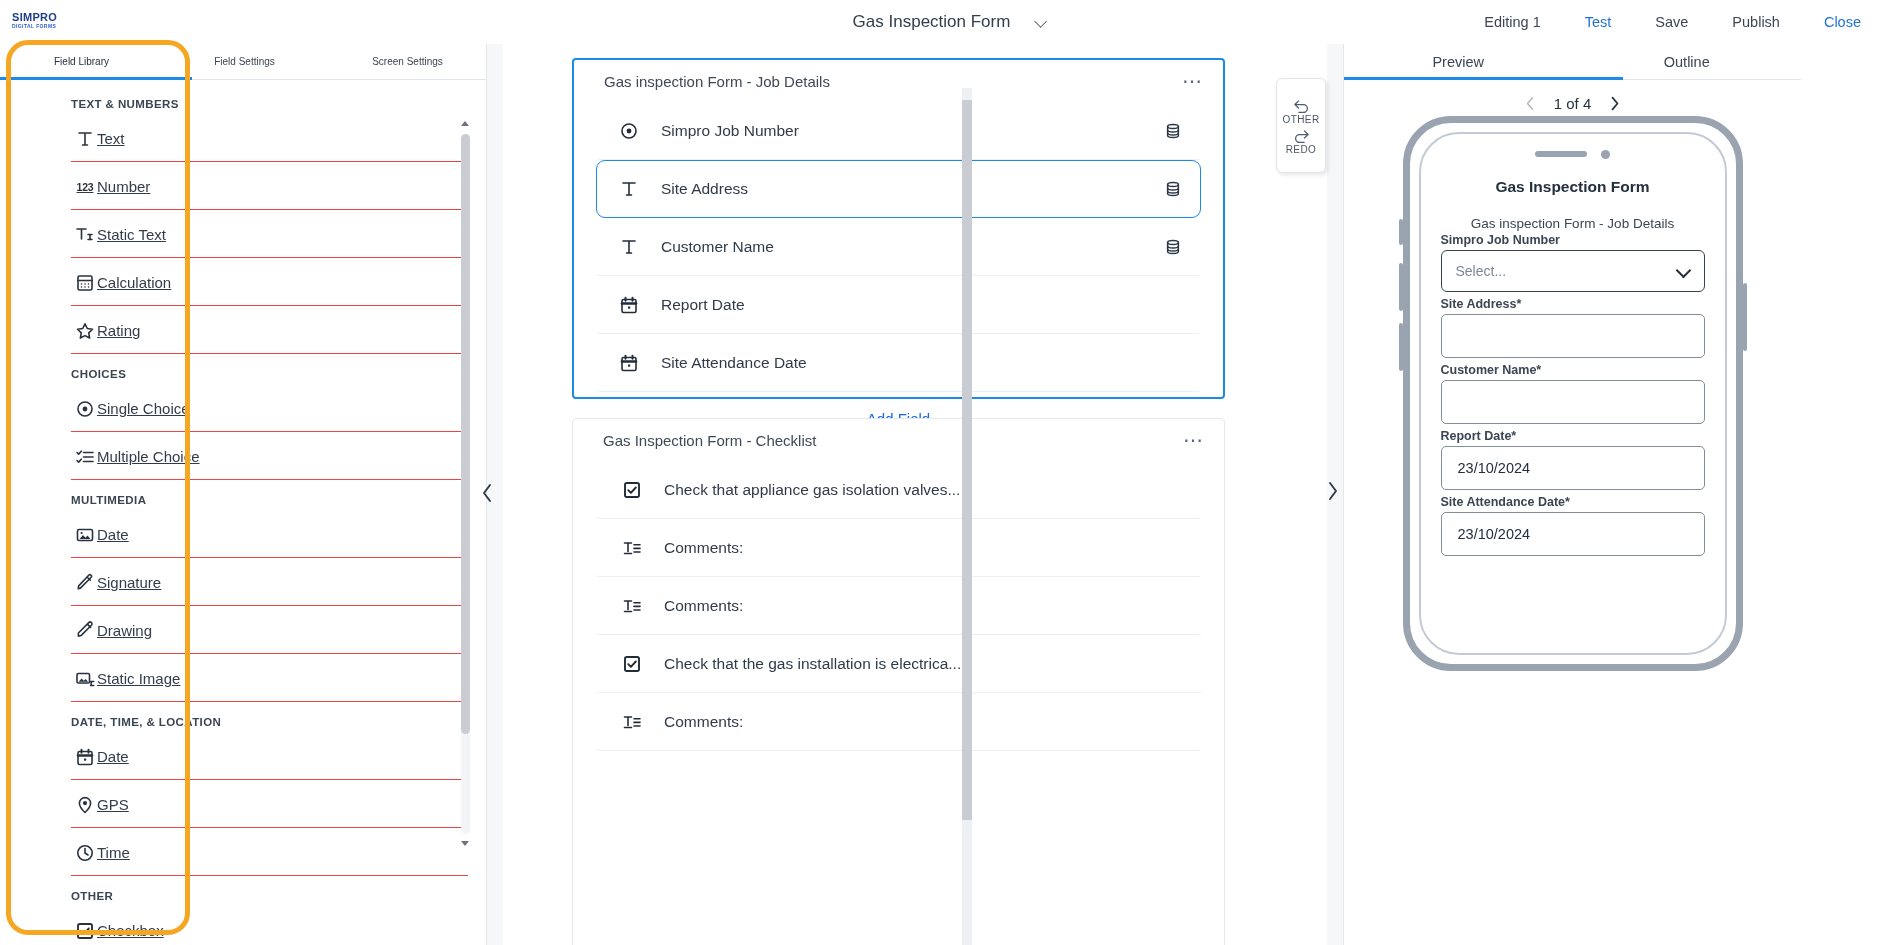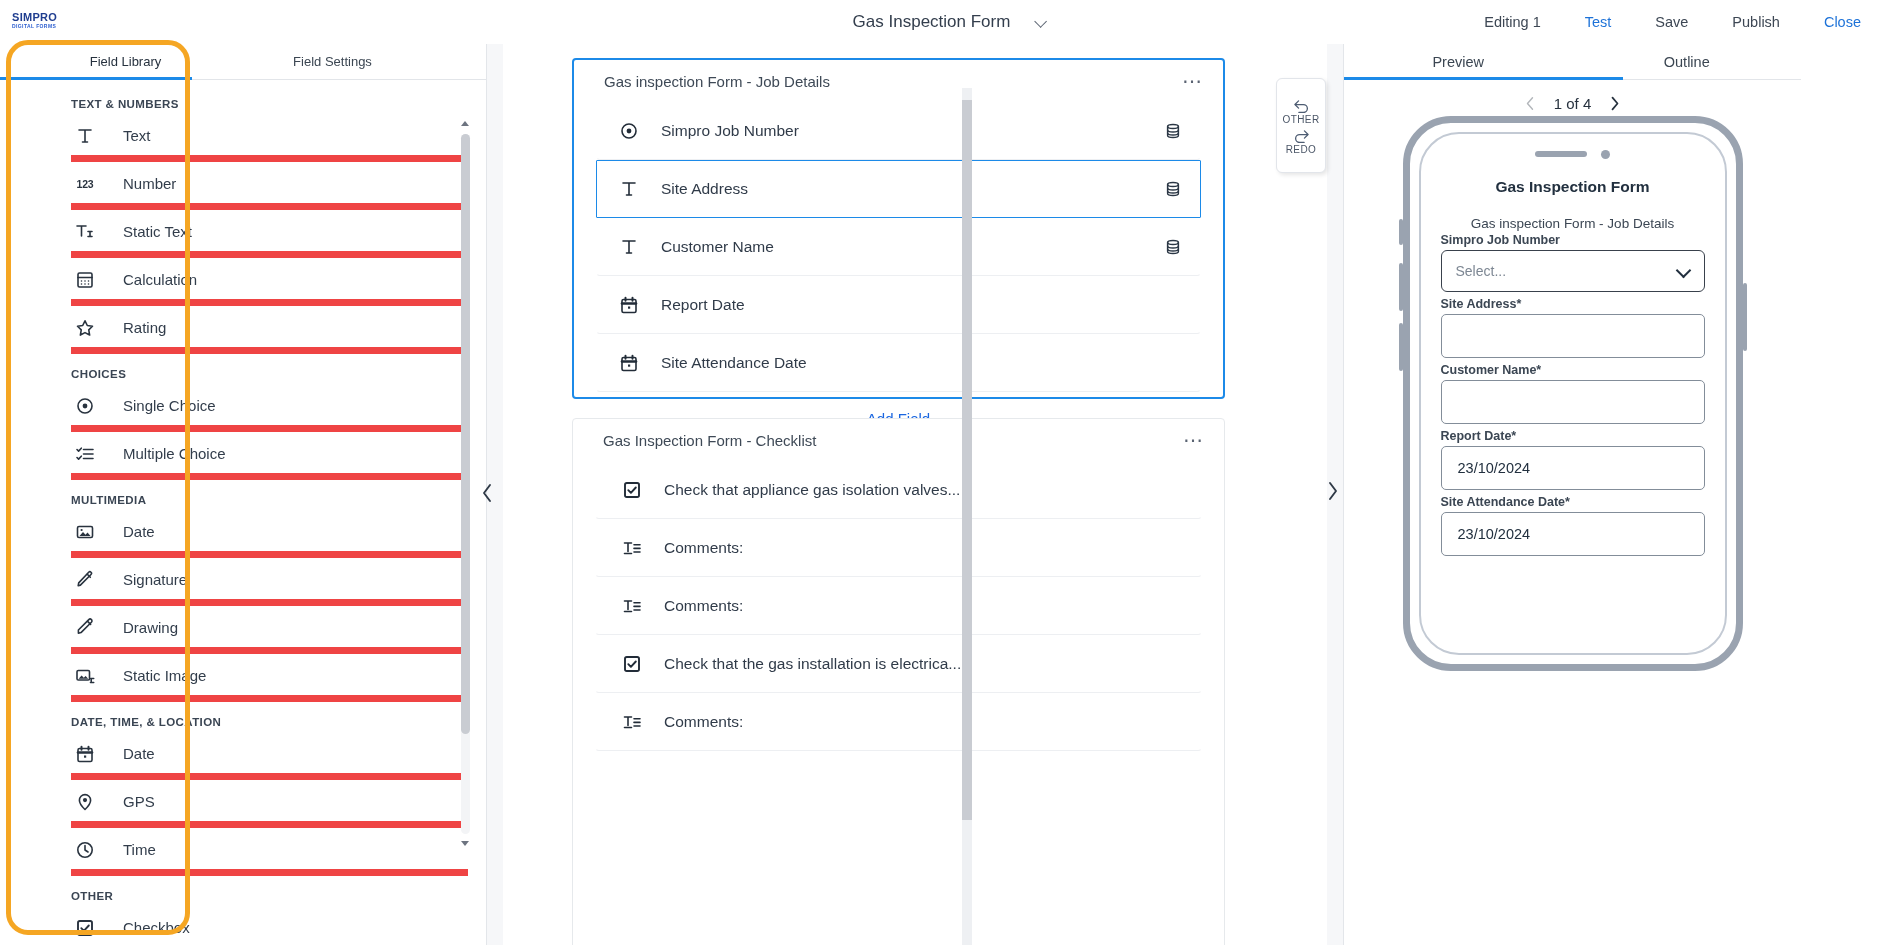--- a/index.html
+++ b/index.html
@@ -62,41 +62,41 @@
     background: #fff; border-right: 1px solid #e3e6ea;
     overflow: hidden;
   }
   .lp-tabs {
     height: 36px; display: flex; align-items: stretch;
     border-bottom: 1px solid #e2e5e9; position: relative;
   }
   .lp-tab {
     flex: 0 0 auto; width: 163px;
     display: flex; align-items: center; justify-content: center;
-    font-size: 13px; color: #3b4652; cursor: pointer; margin-left: 44px;
+    font-size: 10px; color: #3b4652; cursor: pointer;
   }
   .lp-tab.active { color: #26313e; }
   .lp-tab-underline {
     position: absolute; left: 0; bottom: -1px; width: 192px; height: 3px;
     background: #1c8ae8;
   }
   .lp-scroll {
     height: 865px; overflow: hidden; position: relative;
     padding-top: 6px;
     padding-left: 40px;
   }
   .section-label {
     font-size: 11.5px; font-weight: bold; color: #3a4553;
     letter-spacing: .4px; padding: 12px 0 6px 31px;
   }
   .field-item {
     height: 46px; margin: 0 18px 2px 31px;
-    display: flex; align-items: center; gap: 28px;
-    border-bottom: 7px solid #ef4444;
-    cursor: grab; padding-left: 4px;
+    display: flex; align-items: center; gap: 2px;
+    border-bottom: 1px solid #ef4444;
+    cursor: grab; padding-left: 4px; text-decoration: underline;
   }
   .field-item .fi-label { font-size: 15px; color: #323d4b; }
   .fi-icon {
     width: 20px; height: 20px; display: flex; align-items: center;
     justify-content: center; color: #29333f; flex: 0 0 20px;
   }
   .fi-icon svg { display:block; }
   .fi-num { font-size: 10.5px; font-weight: bold; letter-spacing: -.2px; }
 
   
@@ -163,21 +163,21 @@
     font-size: 20px; letter-spacing: 1px; color: #5a6372; cursor: pointer;
     line-height: 10px;
   }
   .card-row {
     height: 58px; margin: 0 22px; border: 1px solid transparent;
     border-bottom: 1px solid #edeff2;
     display: flex; align-items: center; gap: 22px; padding-left: 22px;
     position: relative; cursor: pointer; border-radius: 4px;
   }
   .card-row.row-selected {
-    border: 1.6px solid #1c8ae8; border-radius: 1px;
+    border: 1.6px solid #1c8ae8; border-radius: 9px;
   }
   .row-label { font-size: 15.5px; color: #303b49; }
   .row-icon { width: 20px; height: 20px; color: #222c38; flex: 0 0 20px;
               display:flex; align-items:center; justify-content:center; }
   .db-icon {
     position: absolute; right: 18px; top: 50%; transform: translateY(-50%);
     width: 18px; height: 18px; color: #2b3745;
   }
   .add-field {
     height: 52px; display: flex; align-items: center; justify-content: center;

